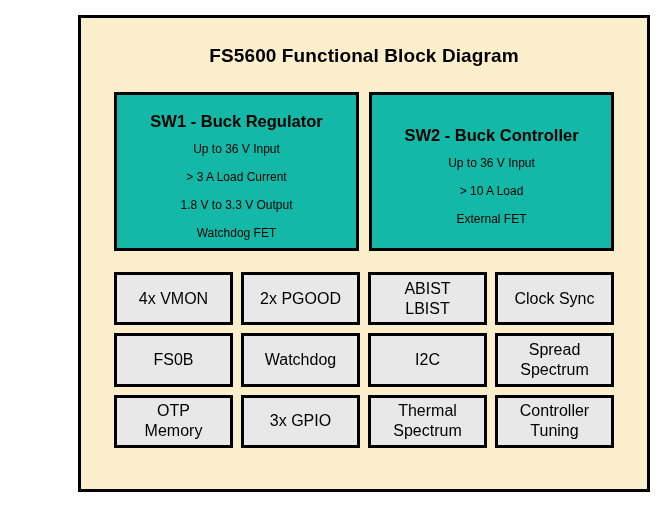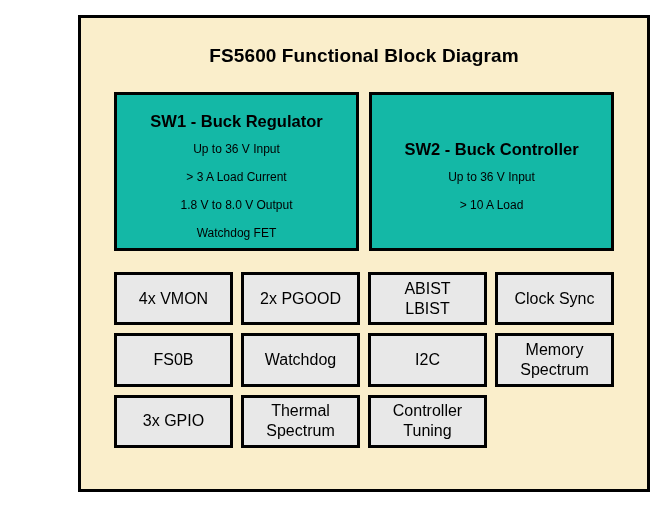--- a/index.html
+++ b/index.html
@@ -113,28 +113,29 @@
 <div class="diagram-frame">
 
   <div class="diagram-title">FS5600 Functional Block Diagram</div>
 
   <div class="sw-row">
 
     <div class="sw-block">
       <div class="sw-block-title">SW1 - Buck Regulator</div>
       <div class="sw-block-line">Up to 36 V Input</div>
       <div class="sw-block-line">&gt; 3 A Load Current</div>
-      <div class="sw-block-line">1.8 V to 8.0 V Output</div>
+      <div class="sw-block-line">1.8 V to 3.3 V Output</div>
       <div class="sw-block-line">Watchdog FET</div>
     </div>
 
     <div class="sw-block">
       <div class="sw-block-title">SW2 - Buck Controller</div>
       <div class="sw-block-line">Up to 36 V Input</div>
       <div class="sw-block-line">&gt; 10 A Load</div>
+      <div class="sw-block-line">External FET</div>
     </div>
 
   </div>
 
   <div class="feature-grid">
 
     <div class="feature-box">
       <span>4x VMON</span>
     </div>
 
@@ -157,24 +158,28 @@
 
     <div class="feature-box">
       <span>Watchdog</span>
     </div>
 
     <div class="feature-box">
       <span>I2C</span>
     </div>
 
     <div class="feature-box">
-      <span>Memory</span>
+      <span>Spread</span>
       <span>Spectrum</span>
     </div>
 
+    <div class="feature-box">
+      <span>OTP</span>
+      <span>Memory</span>
+    </div>
 
     <div class="feature-box">
       <span>3x GPIO</span>
     </div>
 
     <div class="feature-box">
       <span>Thermal</span>
       <span>Spectrum</span>
     </div>
 

